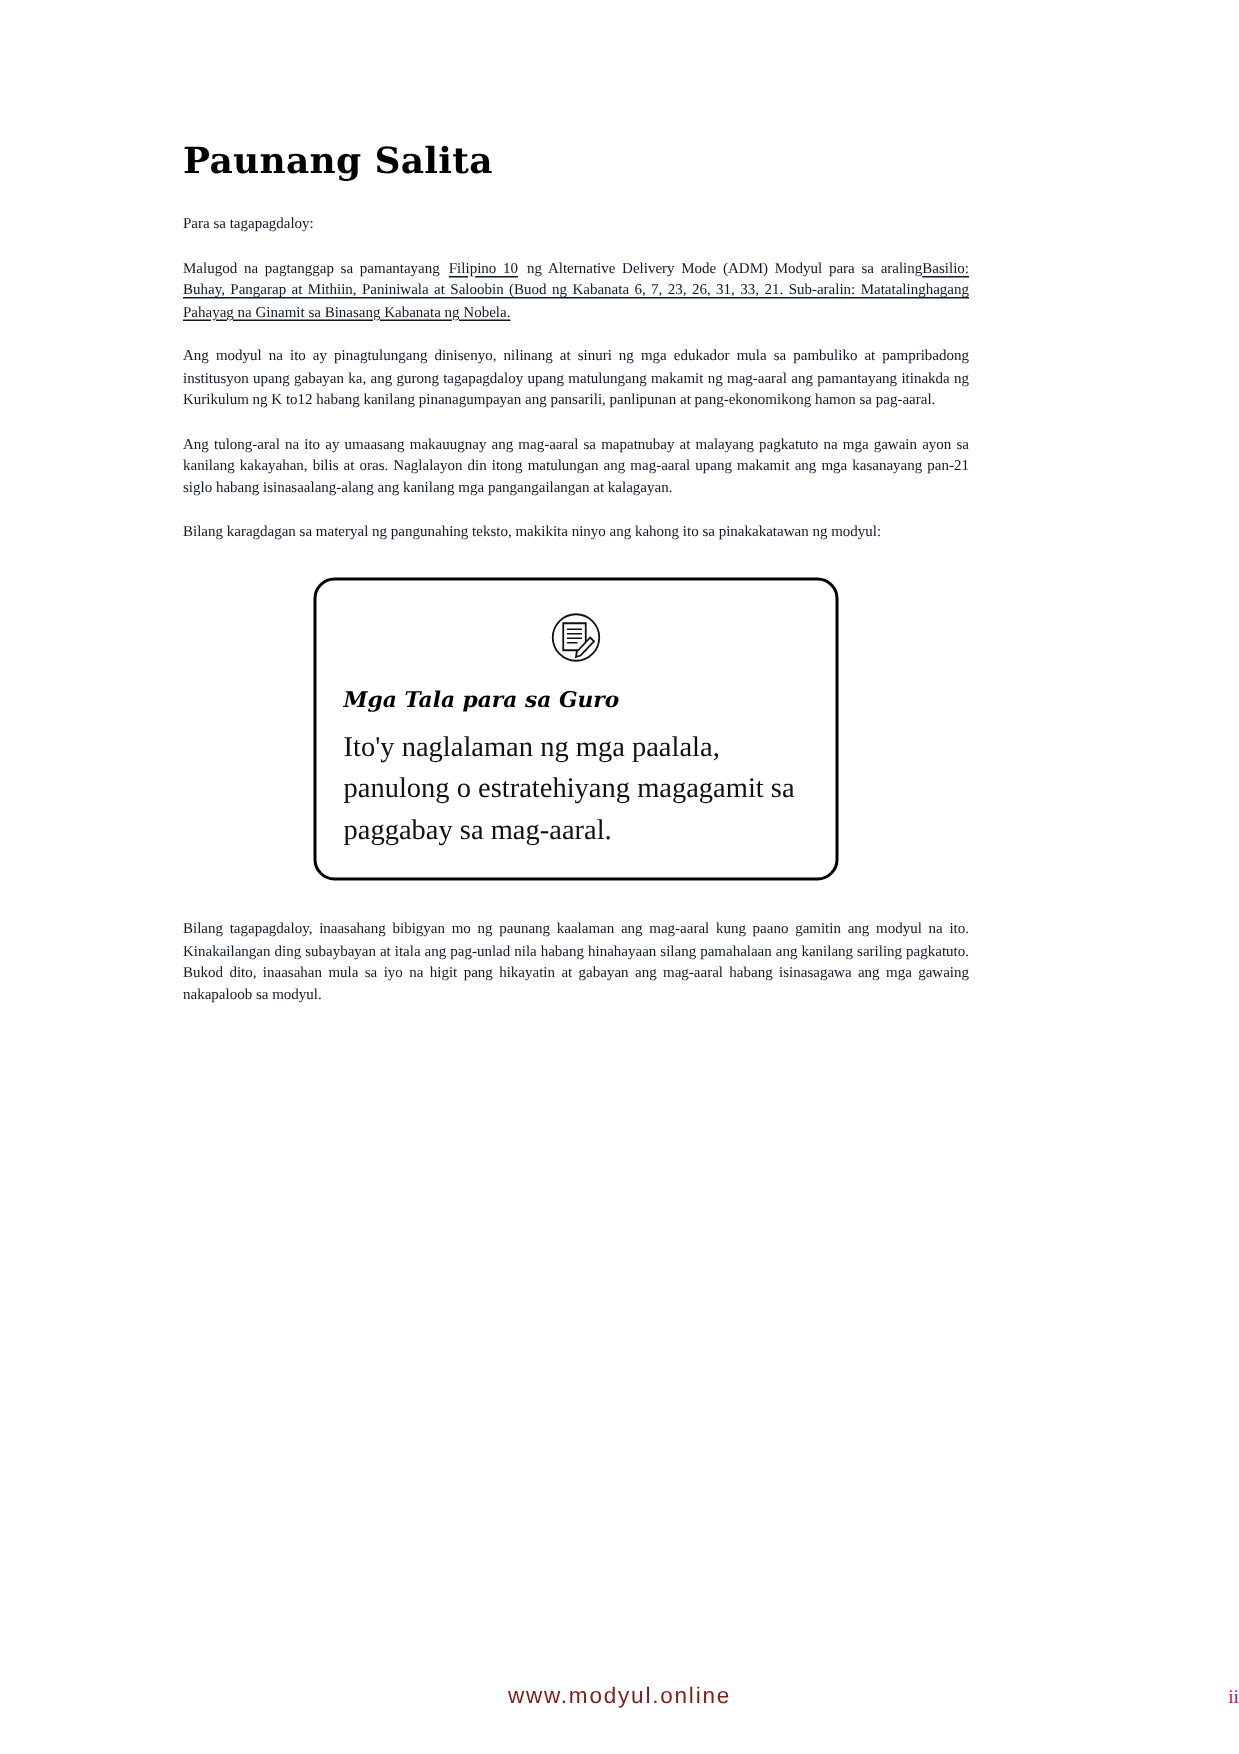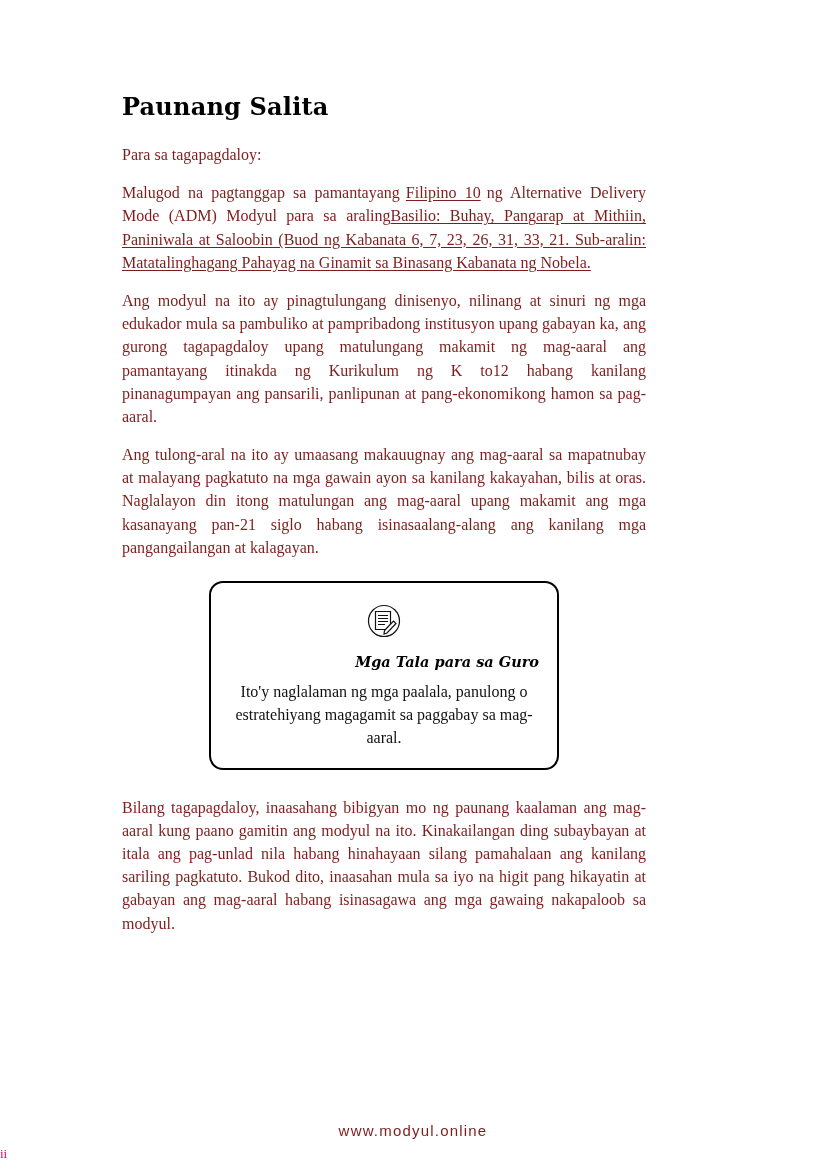--- a/index.html
+++ b/index.html
@@ -26,25 +26,25 @@
   }
   .doc-title {
     font-family: "DejaVu Serif", serif;
     font-weight: bold;
     font-size: 24px;
     letter-spacing: 0.2px;
     margin: 0 0 22px 0;
     color: #000;
   }
   p.body-text {
-    font-size: 16px;
+    font-size: 10px;
     line-height: 1.45;
     text-align: justify;
     margin: 0 0 15px 0;
-    color: #7f1d1d;
+    color: #0f172a;
   }
   p.tight {
     margin-bottom: 14px;
   }
   .u {
     text-decoration: underline;
     text-underline-offset: 2px;
   }
   .subject-blank {
     text-decoration: underline;
@@ -63,37 +63,37 @@
   }
   .note-icon-wrap {
     text-align: center;
     margin-bottom: 6px;
   }
   .note-title {
     font-family: "DejaVu Serif", serif;
     font-style: italic;
     font-weight: bold;
     font-size: 14.5px;
-    text-align: right;
+    text-align: left;
     margin: 2px 0 10px 0;
     color: #000;
   }
   .note-text {
-    font-size: 16px;
+    font-size: 19px;
     line-height: 1.45;
-    text-align: center;
+    text-align: left;
     margin: 0;
     color: #111;
   }
   .page-number {
     position: absolute;
     left: 0;
     right: 0;
-    top: 1146px;
-    text-align: left;
+    top: 1123px;
+    text-align: right;
     font-size: 13px;
     color: #be185d;
   }
   .watermark {
     position: absolute;
     left: 0;
     right: 0;
     top: 1122px;
     text-align: center;
     font-family: "Liberation Sans", sans-serif;
@@ -112,20 +112,21 @@
   <p class="body-text">Para sa tagapagdaloy:</p>
 
   <p class="body-text">
     <span>Malugod na pagtanggap sa pamantayang</span><span class="subject-blank">Filipino 10</span><span>ng Alternative Delivery Mode (ADM) Modyul para sa araling</span><span class="u">Basilio: Buhay, Pangarap at Mithiin, Paniniwala at Saloobin (Buod ng Kabanata 6, 7, 23, 26, 31, 33, 21. Sub-aralin: Matatalinghagang Pahayag na Ginamit sa Binasang Kabanata ng Nobela.</span>
   </p>
 
   <p class="body-text">Ang modyul na ito ay pinagtulungang dinisenyo, nilinang at sinuri ng mga edukador mula sa pambuliko at pampribadong institusyon upang gabayan ka, ang gurong tagapagdaloy upang matulungang makamit ng mag-aaral ang pamantayang itinakda ng Kurikulum ng K to12 habang kanilang pinanagumpayan ang pansarili, panlipunan at pang-ekonomikong hamon sa pag-aaral.</p>
 
   <p class="body-text">Ang tulong-aral na ito ay umaasang makauugnay ang mag-aaral sa mapatnubay at malayang pagkatuto na mga gawain ayon sa kanilang kakayahan, bilis at oras. Naglalayon din itong matulungan ang mag-aaral upang makamit ang mga kasanayang pan-21 siglo habang isinasaalang-alang ang kanilang mga pangangailangan at kalagayan.</p>
 
+  <p class="body-text tight">Bilang karagdagan sa materyal ng pangunahing teksto, makikita ninyo ang kahong ito sa pinakakatawan ng modyul:</p>
 
   <div class="note-box">
     <div class="note-icon-wrap">
       <svg width="44" height="44" viewBox="0 0 44 44">
         <circle cx="22" cy="22" r="15.5" fill="none" stroke="#111" stroke-width="1.2"></circle>
         <g transform="translate(11.5,10.5)">
           <path d="M2 2 L17 2 L17 20 L2 20 Z" fill="#ffffff" stroke="#111" stroke-width="1.2"></path>
           <line x1="4.5" y1="6" x2="14.5" y2="6" stroke="#111" stroke-width="1"></line>
           <line x1="4.5" y1="9" x2="14.5" y2="9" stroke="#111" stroke-width="1"></line>
           <line x1="4.5" y1="12" x2="14.5" y2="12" stroke="#111" stroke-width="1"></line>

